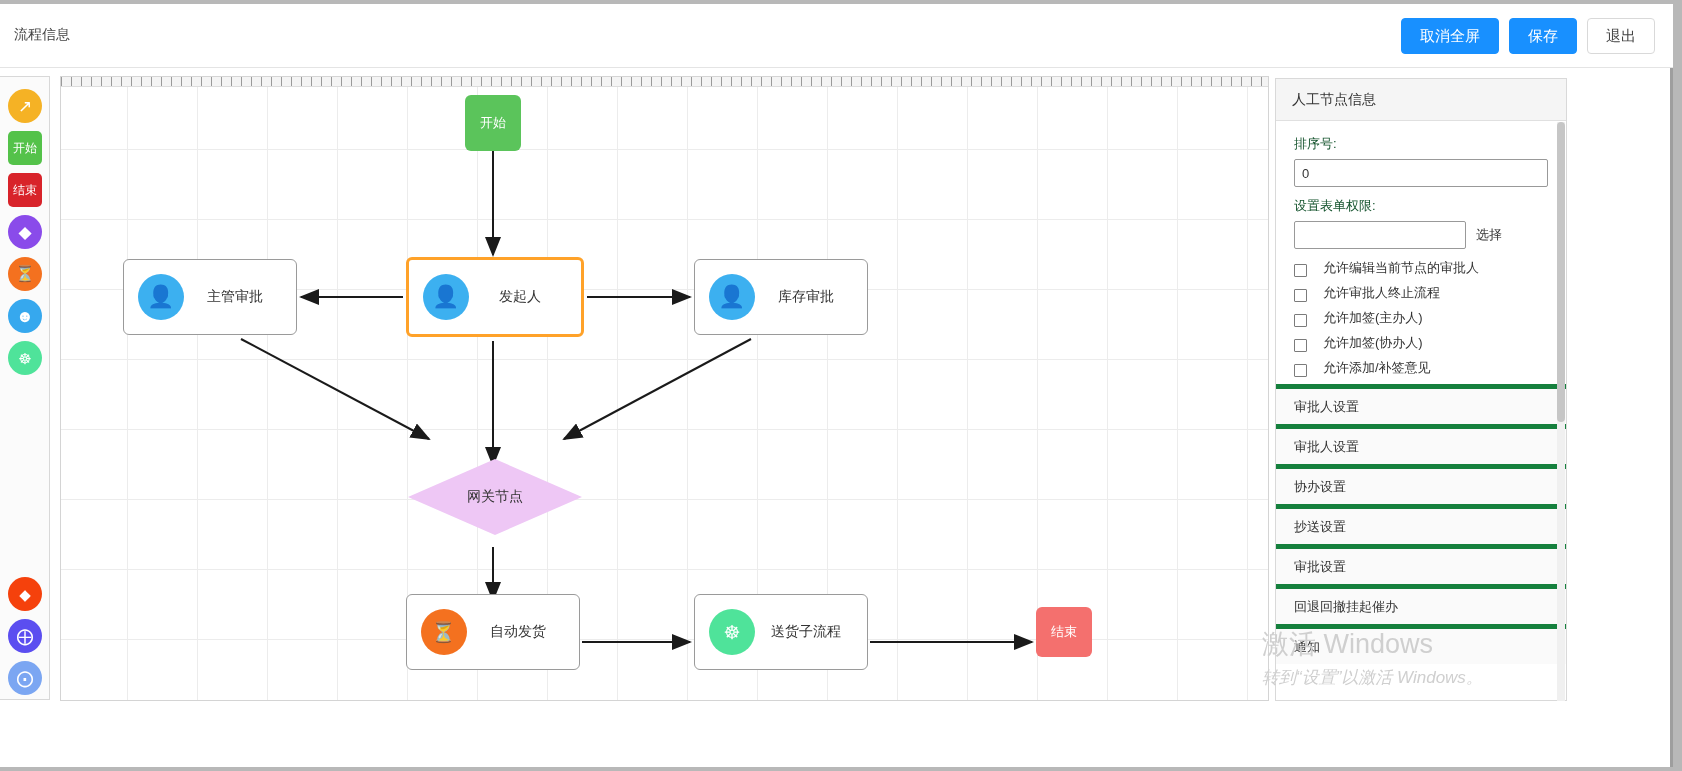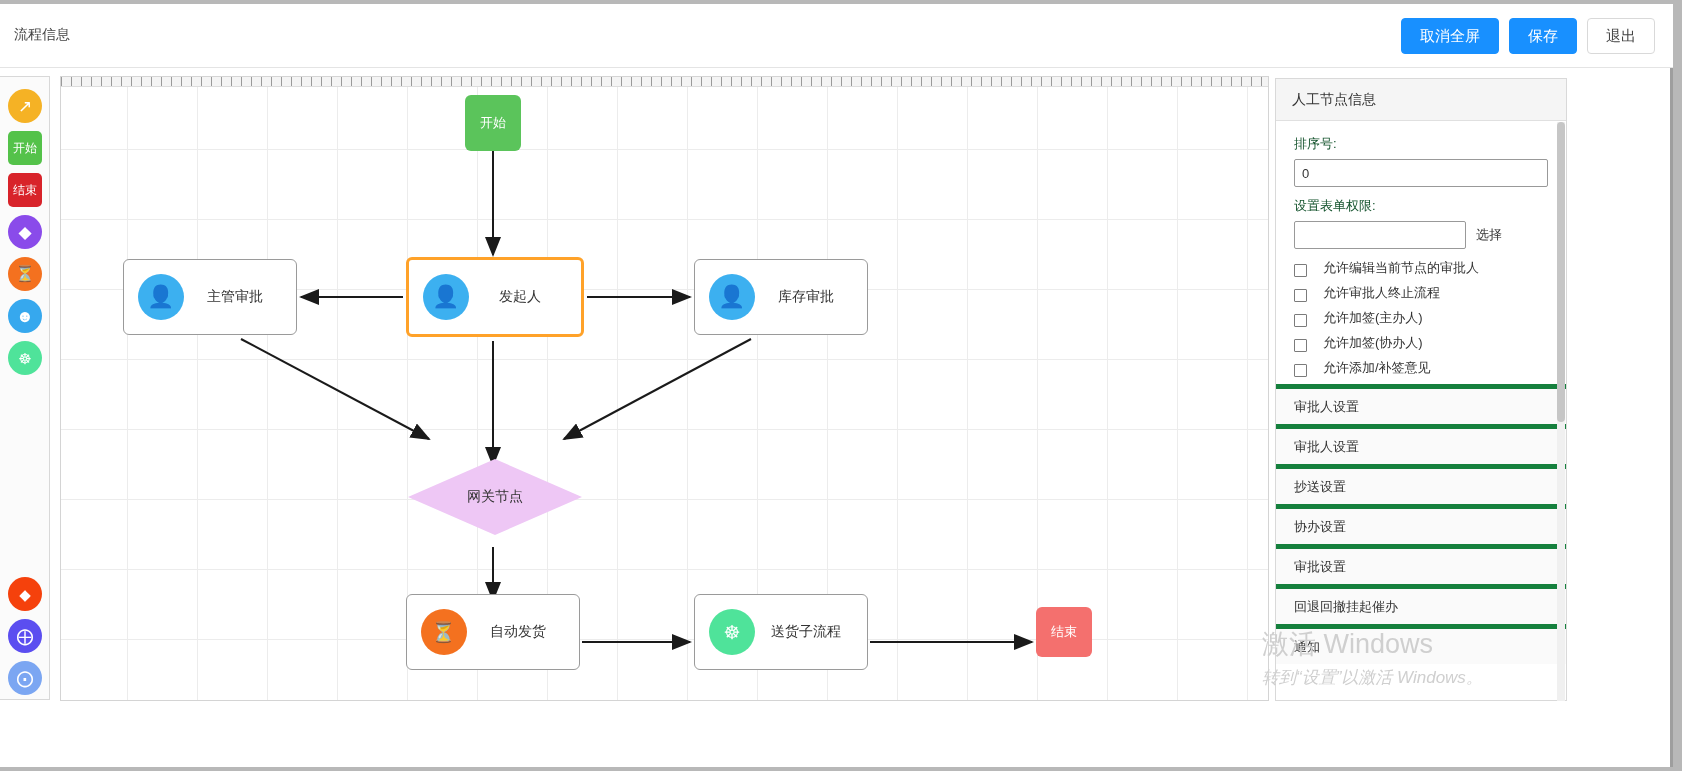--- a/index.html
+++ b/index.html
@@ -317,22 +317,22 @@
       </div>
       <div class="cb-row">
         <span class="cb"></span>
         <span class="cb-label">允许添加/补签意见</span>
       </div>
     </div>
 
     <div class="accordion">
       <div class="acc-item">审批人设置</div>
       <div class="acc-item">审批人设置</div>
+      <div class="acc-item">协办设置</div>
       <div class="acc-item">抄送设置</div>
-      <div class="acc-item">协办设置</div>
       <div class="acc-item">审批设置</div>
       <div class="acc-item">回退回撤挂起催办</div>
       <div class="acc-item">通知</div>
     </div>
 
     <div class="panel-scroll">
       <div class="panel-scroll-thumb"></div>
     </div>
   </div>
 

